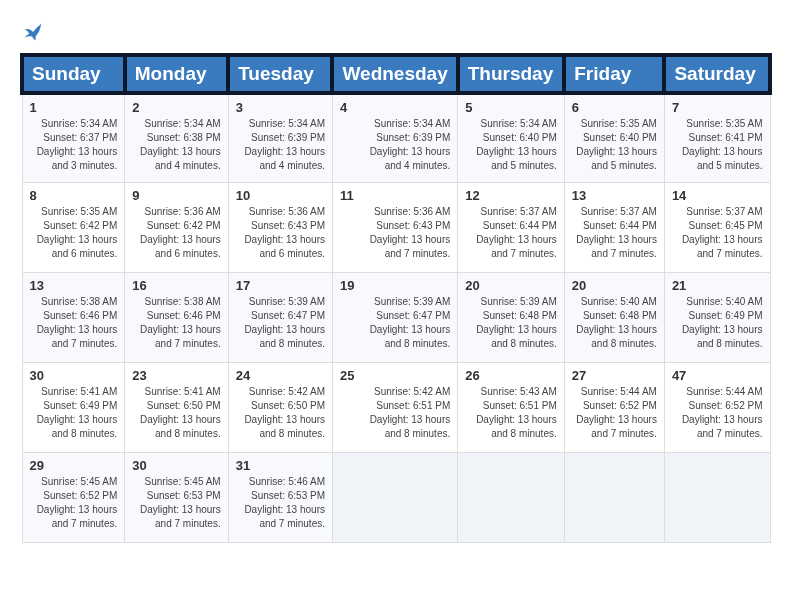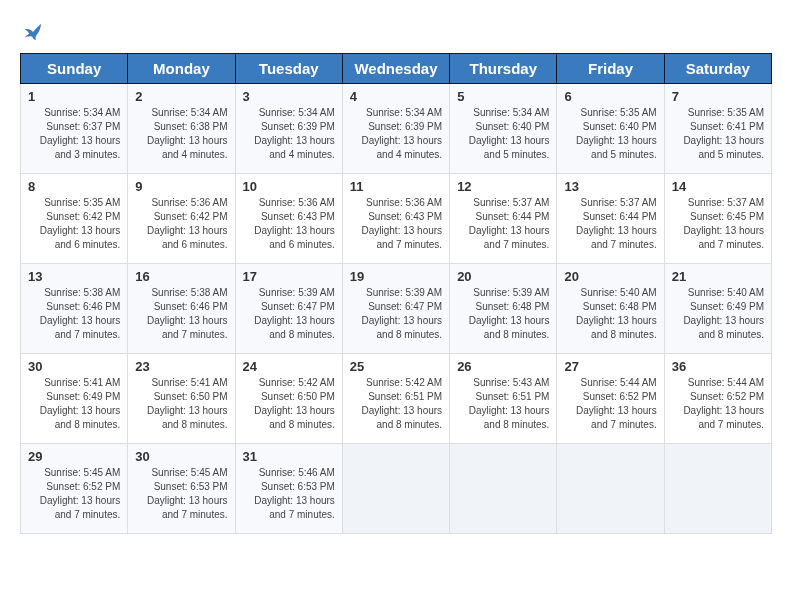--- a/index.html
+++ b/index.html
@@ -42,24 +42,24 @@
       font-size: 16px;
       color: #555;
     }
     .calendar {
       width: 100%;
       border-collapse: collapse;
     }
     .calendar th {
       background-color: #3a7abf;
       color: #fff;
-      text-align: center;
+      text-align: left;
       padding: 6px 8px;
-      font-size: 15px;
-      border: 1px solid #0f172a;
+      font-size: 19px;
+      border: 4px solid #0f172a;
     }
     .calendar td {
       vertical-align: top;
       padding: 5px 7px;
       border: 1px solid #ddd;
       font-size: 10.5px;
       color: #333;
       background: #fff;
       width: 14.28%;
       height: 90px;
@@ -363,21 +363,21 @@
         <td>
         <span class="day-num">27</span>
         <div class="day-info">
           Sunrise: 5:44 AM<br>
           Sunset: 6:52 PM<br>
           Daylight: 13 hours<br>
           and 7 minutes.
         </div>
       </td>
         <td>
-        <span class="day-num">36</span>
+        <span class="day-num">47</span>
         <div class="day-info">
           Sunrise: 5:44 AM<br>
           Sunset: 6:52 PM<br>
           Daylight: 13 hours<br>
           and 7 minutes.
         </div>
       </td>
       </tr>
       <tr>
         <td>

